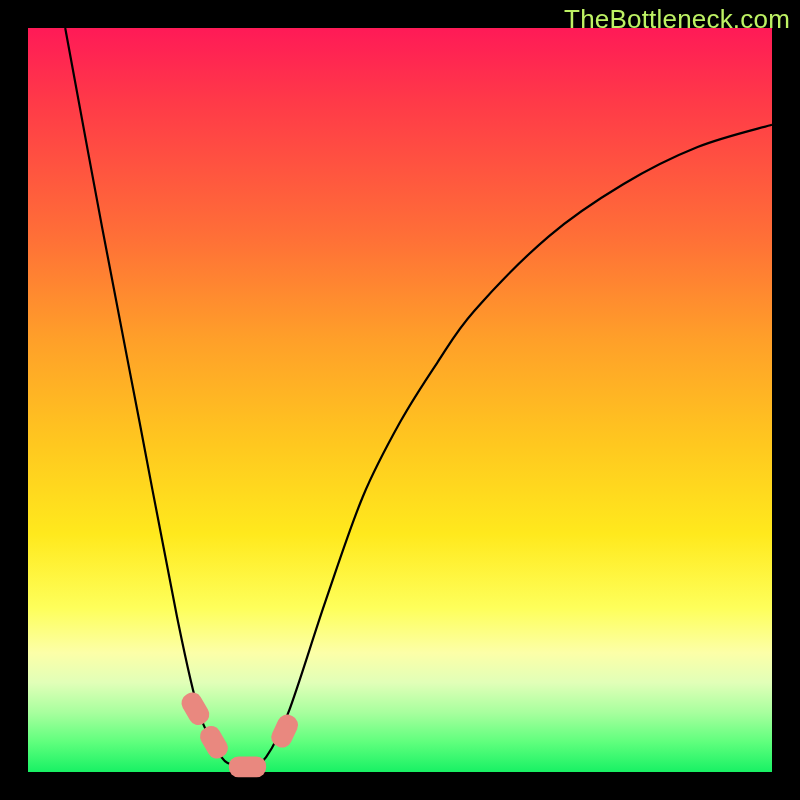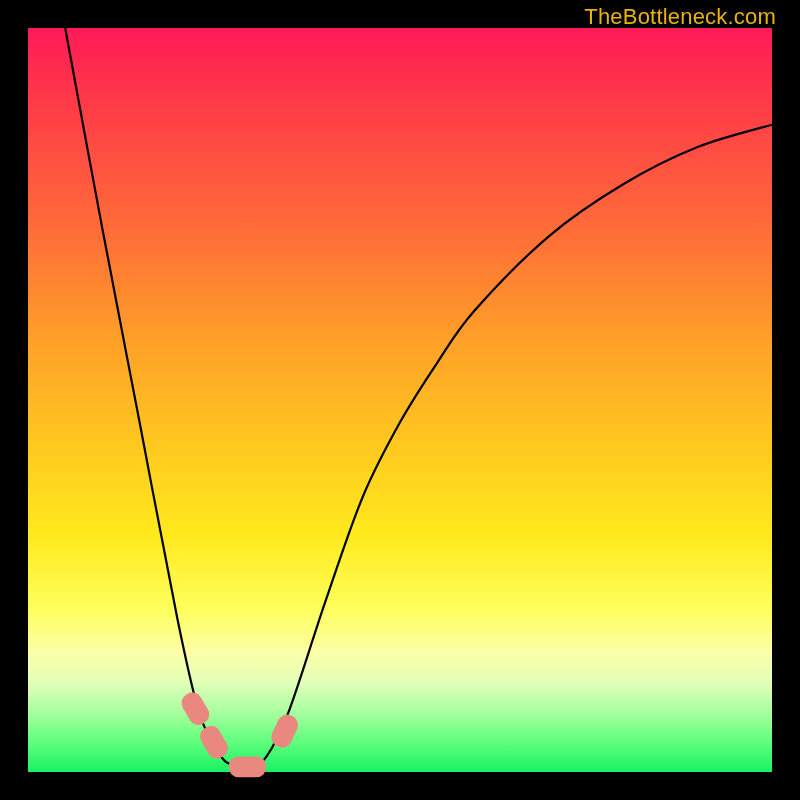--- a/index.html
+++ b/index.html
@@ -36,23 +36,23 @@
       #fcffa8 84%,
       #e1ffb8 88%,
       #a8ff9e 92%,
       #5fff7d 96%,
       #18f164 100%
     );
   }
   .watermark {
     position: absolute;
     top: 4px;
-    right: 24px;
-    color: #eab308;
-    font-size: 22px;
+    right: 10px;
+    color: #bef264;
+    font-size: 26px;
     font-weight: 500;
     letter-spacing: 0.2px;
   }
   svg.curve {
     position: absolute;
     top: 0;
     left: 0;
     width: 744px;
     height: 744px;
     overflow: visible;

